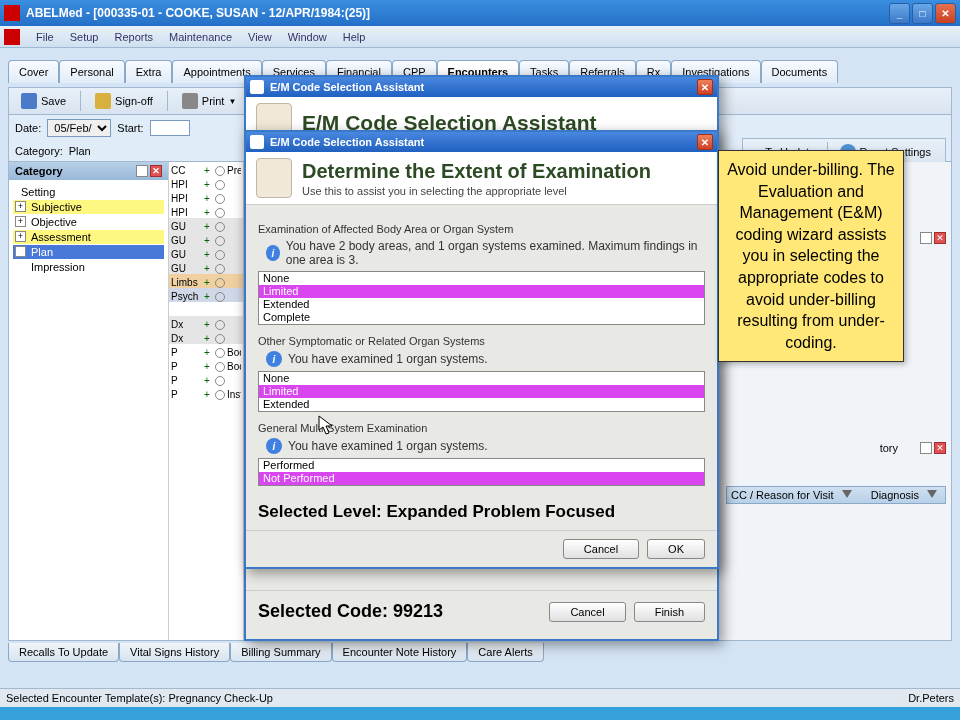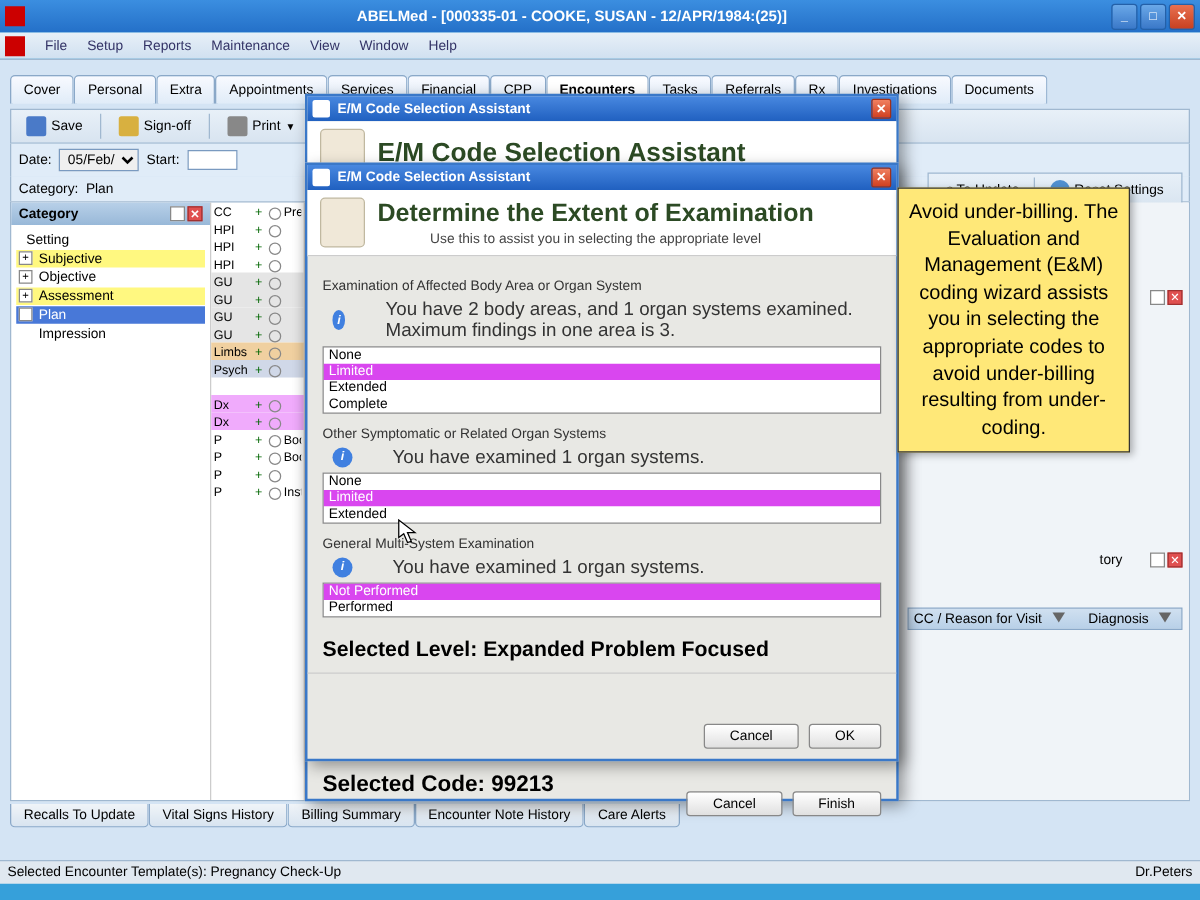--- a/index.html
+++ b/index.html
@@ -1,19 +1,19 @@
 <!DOCTYPE html>
 <html><head>
 <meta charset="utf-8">
 <style>
   * { box-sizing: border-box; margin: 0; padding: 0; }
   body { font-family: Tahoma, Arial, sans-serif; font-size: 11px; background: #36a0da; width: 960px; height: 720px; overflow: hidden; position: relative; }
   
   
-  .titlebar { background: linear-gradient(to bottom, #3b8ee0, #2470c8); height: 26px; display: flex; align-items: center; padding: 0 4px; color: white; text-align: center; }
+  .titlebar { background: linear-gradient(to bottom, #3b8ee0, #2470c8); height: 26px; display: flex; align-items: center; padding: 0 4px; color: white; }
   .titlebar-icon { width: 16px; height: 16px; background: #c00; margin-right: 6px; }
   .titlebar-text { font-size: 12px; font-weight: bold; flex: 1; }
   .titlebar-btns { display: flex; gap: 2px; }
   .titlebar-btn { width: 21px; height: 21px; background: linear-gradient(to bottom, #6aa8e8, #3a78c8); border: 1px solid #2460a8; border-radius: 3px; display: flex; align-items: center; justify-content: center; color: white; font-weight: bold; cursor: pointer; font-size: 10px; }
   .titlebar-btn.close { background: linear-gradient(to bottom, #e87050, #c84020); }
 
   
   .menubar { background: linear-gradient(to bottom, #e8f0f8, #d0e0f0); height: 22px; display: flex; align-items: center; padding: 0 4px; border-bottom: 1px solid #a0b8d0; }
   .menubar-icon { width: 16px; height: 16px; background: #c00; margin-right: 8px; }
   .menubar-item { padding: 2px 8px; color: #336; cursor: pointer; }
@@ -55,21 +55,21 @@
   .tree-item.root { padding-left: 8px; }
   .tree-item.hl-yellow { background: #fff880; }
   .tree-item.hl-blue { background: #4878d8; color: white; }
 
   
   .list-panel { width: 75px; border-right: 1px solid #ccc; font-size: 10px; }
   .list-row { display: flex; align-items: flex-end; padding: 0 2px; height: 14px; }
   .list-row.gu { background: #e5e5e5; }
   .list-row.limbs { background: #f0d0a0; }
   .list-row.psych { background: #d0d8e8; }
-  .list-row.dx { background: #f0abfc; }
+  .list-row.dx { background: #e5e5e5; }
   .list-code { width: 30px; }
   .list-plus { width: 12px; text-align: center; color: #060; cursor: pointer; }
   .list-circle { width: 10px; height: 10px; border: 1px solid #888; border-radius: 50%; margin: 0 2px; cursor: pointer; }
   .list-text { flex: 1; overflow: hidden; }
 
   
   .right-area { flex: 1; position: relative; background: #f0f4f8; }
 
   
   .right-toolbar { position: absolute; top: 90px; right: 14px; display: flex; gap: 4px; align-items: center; background: linear-gradient(to bottom, #e8f0f8, #d8e4f0); padding: 3px 6px; border: 1px solid #a0b8d0; }
@@ -89,30 +89,30 @@
   .dialog-title-text { flex: 1; }
   .dialog-close { width: 16px; height: 16px; background: linear-gradient(to bottom, #f08060, #d04020); border: 1px solid #a03018; border-radius: 2px; color: white; display: flex; align-items: center; justify-content: center; cursor: pointer; font-size: 10px; font-weight: bold; }
 
   
   .outer-dialog { left: 244px; top: 75px; width: 475px; height: 566px; }
   .dialog-header-row { display: flex; align-items: center; gap: 10px; background: white; padding: 6px 10px; border-bottom: 1px solid #ccc; }
   .dialog-big-icon { width: 36px; height: 40px; background: #f0e8d8; border: 1px solid #c0b8a0; border-radius: 4px; }
   .dialog-heading { font-size: 21px; font-weight: bold; color: #2c4a24; }
   .dialog-body { padding: 8px 12px; }
   .dialog-footer { padding: 8px 12px; display: flex; justify-content: flex-end; gap: 8px; border-top: 1px solid #ccc; }
-  .dialog-btn { padding: 3px 20px; background: linear-gradient(to bottom, #fff, #e0e0e0); border: 1px solid #888; border-radius: 3px; cursor: pointer; font-size: 11px; margin-top: 32px; }
+  .dialog-btn { padding: 3px 20px; background: linear-gradient(to bottom, #fff, #e0e0e0); border: 1px solid #888; border-radius: 3px; cursor: pointer; font-size: 11px; }
 
   
   .inner-dialog { left: 244px; top: 130px; width: 475px; }
   .inner-heading { font-size: 20px; font-weight: bold; color: #2c4a24; }
-  .inner-sub { font-size: 11px; color: #444; margin-top: 2px; text-align: center; }
+  .inner-sub { font-size: 11px; color: #444; margin-top: 2px; }
   .section-label { font-size: 11px; color: #333; margin-top: 10px; }
   .info-row { display: flex; align-items: center; gap: 6px; margin: 4px 0 4px 8px; }
   .info-icon { width: 16px; height: 16px; background: #4080e0; border-radius: 50%; display: flex; align-items: center; justify-content: center; color: white; font-size: 10px; font-style: italic; font-weight: bold; }
-  .info-text { font-size: 15px; color: #333; margin-left: 26px; }
+  .info-text { font-size: 12px; color: #333; }
   .option-list { border: 1px solid #888; background: white; font-size: 11px; }
   .option-item { padding: 0 4px; cursor: pointer; line-height: 13px; }
   .option-item.selected { background: #d946ef; color: white; }
   .selected-level { font-size: 17px; font-weight: bold; margin-top: 16px; }
   .selected-code-row { padding: 10px 12px; border-top: 1px solid #ccc; display: flex; align-items: center; justify-content: space-between; }
   .selected-code { font-size: 18px; font-weight: bold; }
 
   
   .tooltip { position: absolute; left: 718px; top: 150px; width: 186px; background: #ffe878; border: 1px solid #333; padding: 8px 6px; font-size: 16px; text-align: center; color: #000; line-height: 1.35; box-shadow: 2px 2px 6px rgba(0,0,0,0.3); z-index: 100; }
 
@@ -436,22 +436,22 @@
         <div class="option-item selected">Limited</div>
         <div class="option-item">Extended</div>
       </div>
 
     <div class="section-label">General Multi-System Examination</div>
     <div class="info-row">
       <div class="info-icon">i</div>
       <div class="info-text">You have examined 1 organ systems.</div>
     </div>
     <div class="option-list" id="opt3">
+        <div class="option-item">Performed</div>
         <div class="option-item selected">Not Performed</div>
-        <div class="option-item">Performed</div>
       </div>
 
     <div class="selected-level">
       <span>Selected Level: </span><span>Expanded Problem Focused</span>
     </div>
   </div>
   <div class="dialog-footer">
     <button class="dialog-btn">Cancel</button>
     <button class="dialog-btn">OK</button>
   </div>

